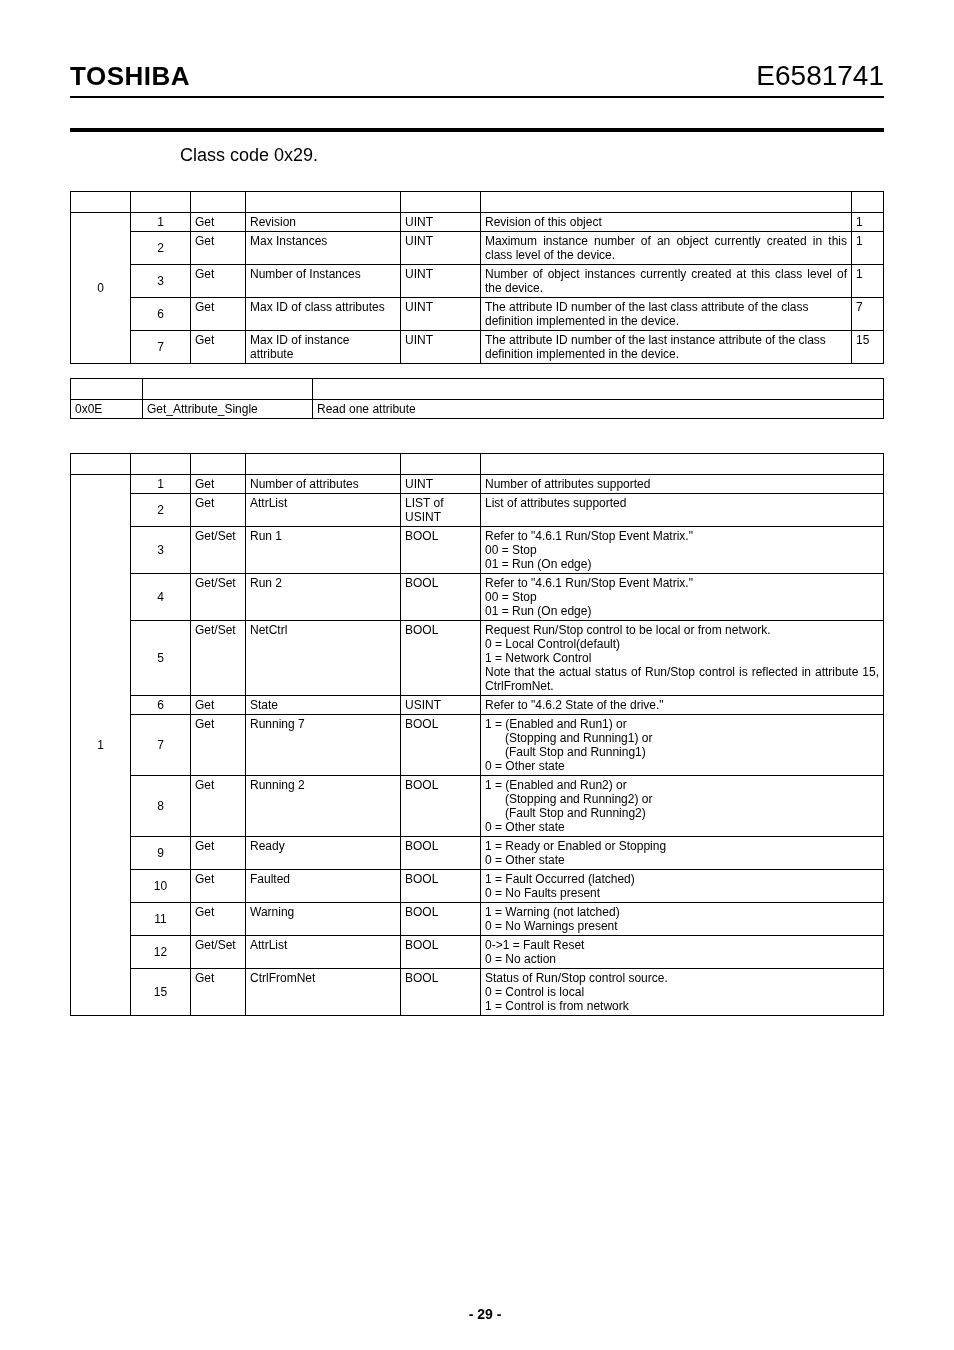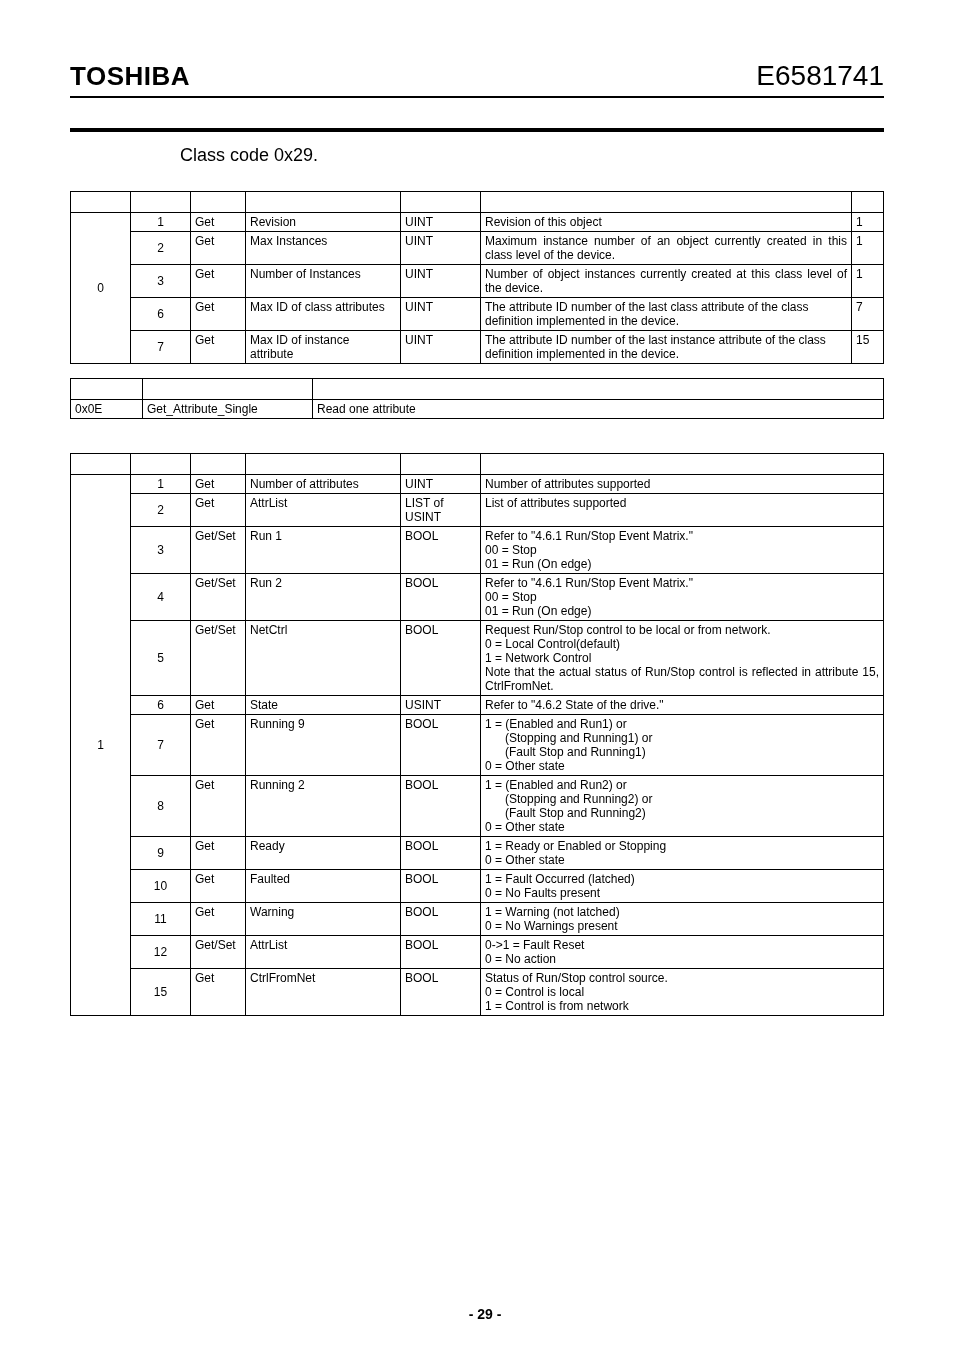--- a/index.html
+++ b/index.html
@@ -246,21 +246,21 @@
   <tr>
     <td class="center">6</td>
     <td>Get</td>
     <td>State</td>
     <td>USINT</td>
     <td>Refer to "4.6.2 State of the drive."</td>
   </tr>
   <tr>
     <td class="center">7</td>
     <td>Get</td>
-    <td>Running 9</td>
+    <td>Running 7</td>
     <td>BOOL</td>
     <td style="white-space:pre">1 = (Enabled and Run1) or
       (Stopping and Running1) or
       (Fault Stop and Running1)
 0 = Other state</td>
   </tr>
   <tr>
     <td class="center">8</td>
     <td>Get</td>
     <td>Running 2</td>

